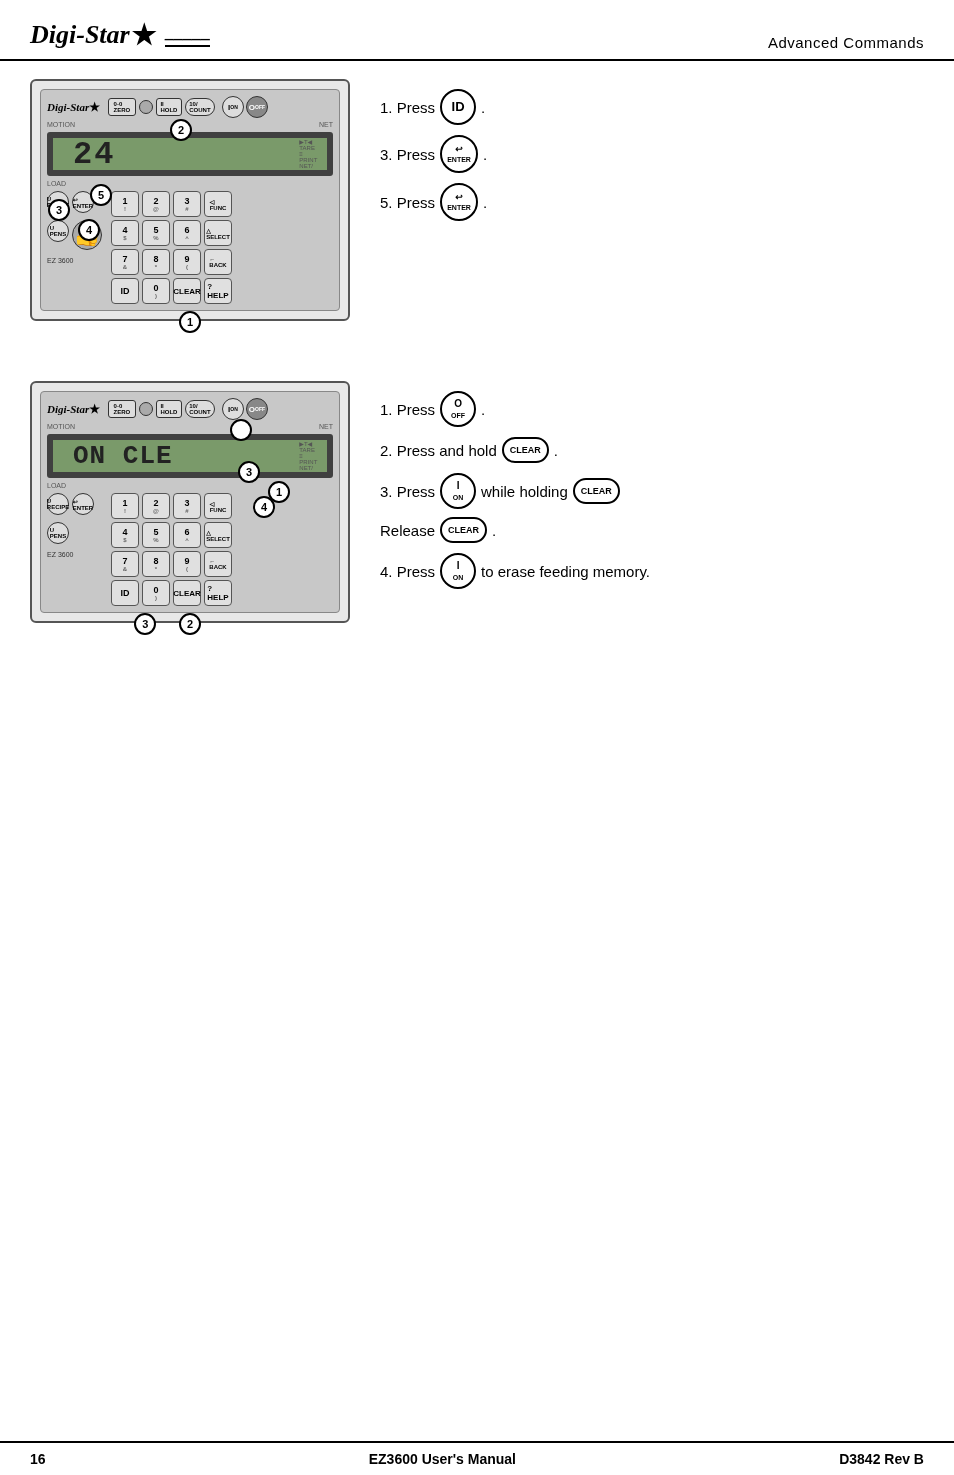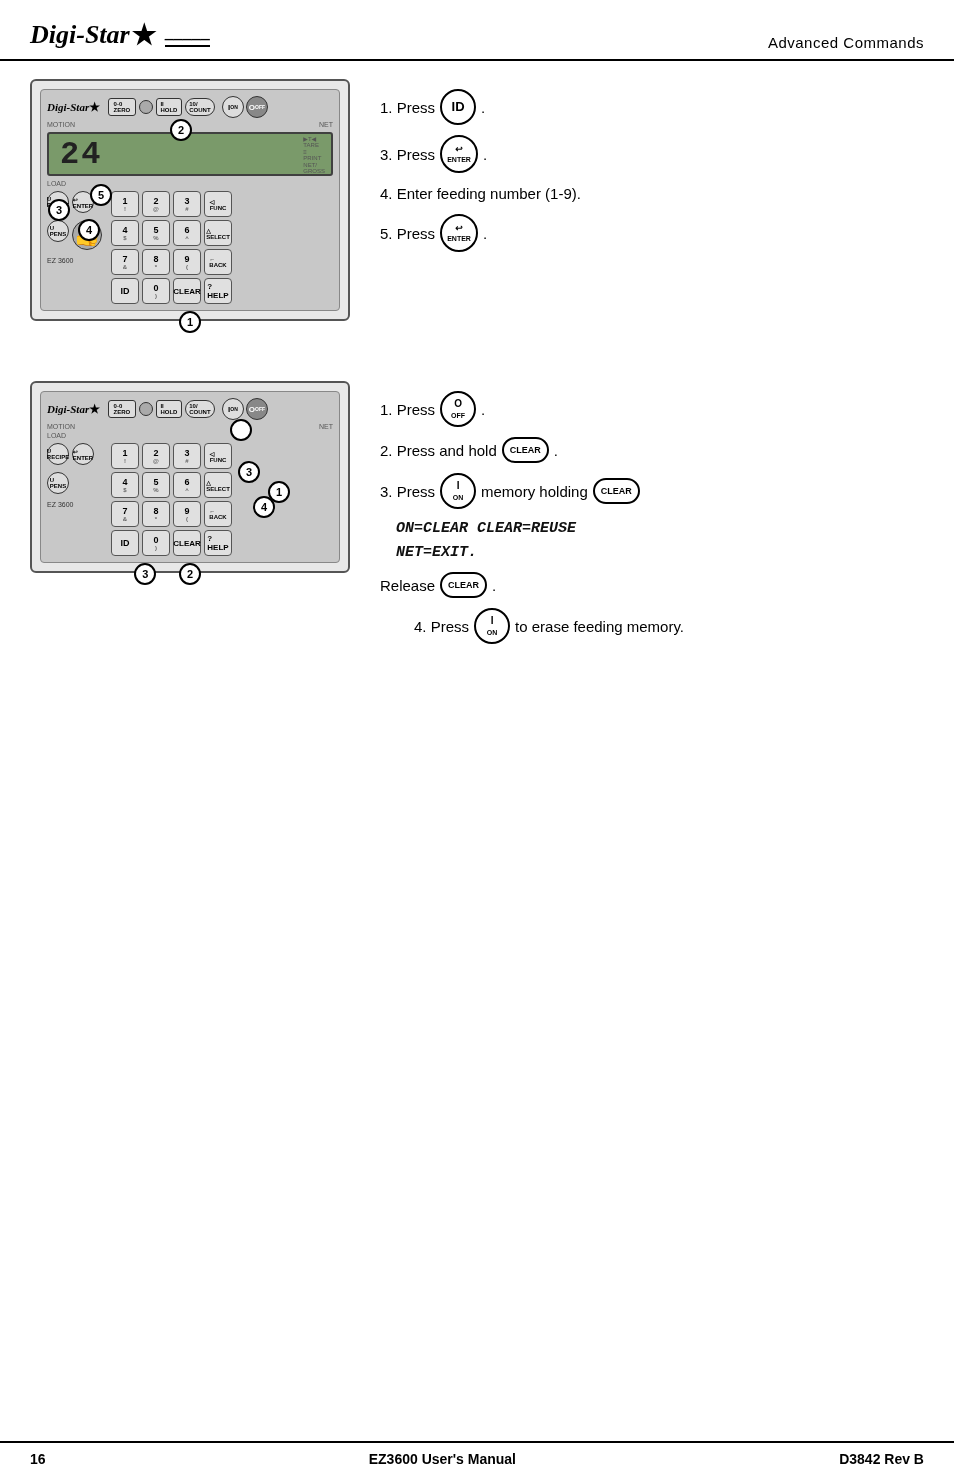--- a/index.html
+++ b/index.html
@@ -90,27 +90,27 @@
     }
 
     .device-logo-star-small {
       font-style: normal;
       font-size: 12px;
     }
 
     
     .device-display {
       background: #7a9a6a;
-      border: 2px solid #404040;
+      border: 6px solid #404040;
       border-radius: 3px;
       height: 44px;
       margin: 4px 0;
       display: flex;
       align-items: center;
-      padding: 4px 11px;
+      padding: 4px 20px;
       position: relative;
       overflow: hidden;
     }
 
     .lcd-text {
       font-family: 'Courier New', monospace;
       font-size: 28px;
       font-weight: bold;
       color: #1a1a1a;
       letter-spacing: 2px;
@@ -506,23 +506,20 @@
         <span>1. Press</span>
         <span class="inline-btn" style="font-weight:bold; font-size:13px;">ID</span>
         <span>.</span>
       </div>
       <div class="step-line">
         <span>3. Press</span>
         <span class="inline-btn-enter">↩<br><span style="font-size:7px;">ENTER</span></span>
         <span>.</span>
       </div>
       <div class="step-line">
-        <span>4. Enter feeding number (1-9).</span>
-      </div>
-      <div class="step-line">
         <span>5. Press</span>
         <span class="inline-btn-enter">↩<br><span style="font-size:7px;">ENTER</span></span>
         <span>.</span>
       </div>
     </div>
   </div>
 </div>
 
 <div class="section-gap"></div>
 
@@ -546,20 +543,28 @@
                 <div class="btn-small" style="font-size:8px;">I<br><span style="font-size:5px;">ON</span></div>
                 <div class="btn-small" style="font-size:8px; background:#888; color:#fff;">O<br><span style="font-size:5px;">OFF</span></div>
               </div>
             </div>
           </div>
           <div class="indicator-row">
             <span>MOTION</span>
             <span style="margin-left:auto;">NET</span>
           </div>
 
+          <div class="device-display">
+            <span class="lcd-text" style="font-size:26px; color:#222; letter-spacing:1px;">ON CLE</span>
+            <div class="display-side-labels">
+              <span>▶T◀<br>TARE</span>
+              <span>≡<br>PRINT</span>
+              <span>NET/<br>GROSS</span>
+            </div>
+          </div>
           <div style="font-size:7px; color:#555; margin-bottom:2px;">LOAD</div>
 
           <div class="device-keypad">
             <div class="keypad-left">
               <div style="display:flex; gap:3px;">
                 <div class="btn-small" style="font-size:6px;">U<br>RECIPE</div>
                 <div class="btn-small" style="font-size:6px;">↩<br>ENTER</div>
               </div>
               <div style="display:flex; gap:3px; margin-top:3px;">
                 <div class="btn-small" style="font-size:6px;">U<br>PENS</div>
@@ -634,33 +639,30 @@
       </div>
       <div class="step-line">
         <span>2. Press and hold</span>
         <span class="inline-btn-clear" style="font-size:9px; font-weight:bold;">CLEAR</span>
         <span>.</span>
       </div>
       <div class="step-text-block">
         <div class="step-line">
           <span>3. Press</span>
           <span class="inline-btn-on" style="font-size:10px; font-weight:bold; display:inline-flex; flex-direction:column; align-items:center; justify-content:center;">I<br><span style="font-size:7px;">ON</span></span>
-          <span>memory holding</span>
+          <span>while holding</span>
           <span class="inline-btn-clear" style="font-size:9px; font-weight:bold;">CLEAR</span>
-        </div>
-        <div class="indent-text">
-          <span class="lcd-instruction-text">ON=CLEAR CLEAR=REUSE<br>NET=EXIT.</span>
         </div>
         <div class="step-line" style="padding-left:0px;">
           <span>Release</span>
           <span class="inline-btn-clear" style="font-size:9px; font-weight:bold;">CLEAR</span>
           <span>.</span>
         </div>
       </div>
-      <div class="step-line" style="flex-wrap:wrap; gap:5px;margin-left:34px;">
+      <div class="step-line" style="flex-wrap:wrap; gap:5px;">
         <span>4. Press</span>
         <span class="inline-btn-on" style="font-size:10px; font-weight:bold; display:inline-flex; flex-direction:column; align-items:center; justify-content:center;">I<br><span style="font-size:7px;">ON</span></span>
         <span>to erase feeding memory.</span>
       </div>
     </div>
   </div>
 </div>
 
 <div class="page-footer">
   <span>16</span>

